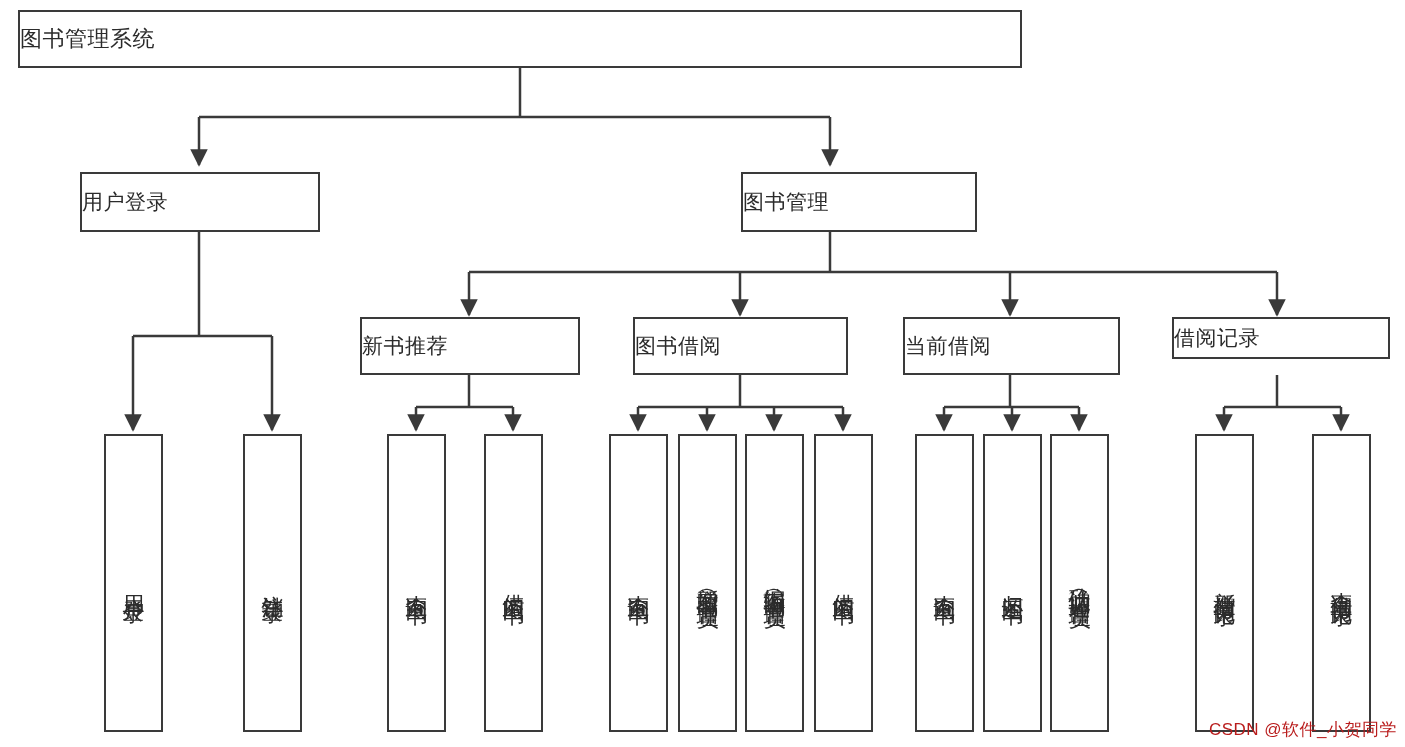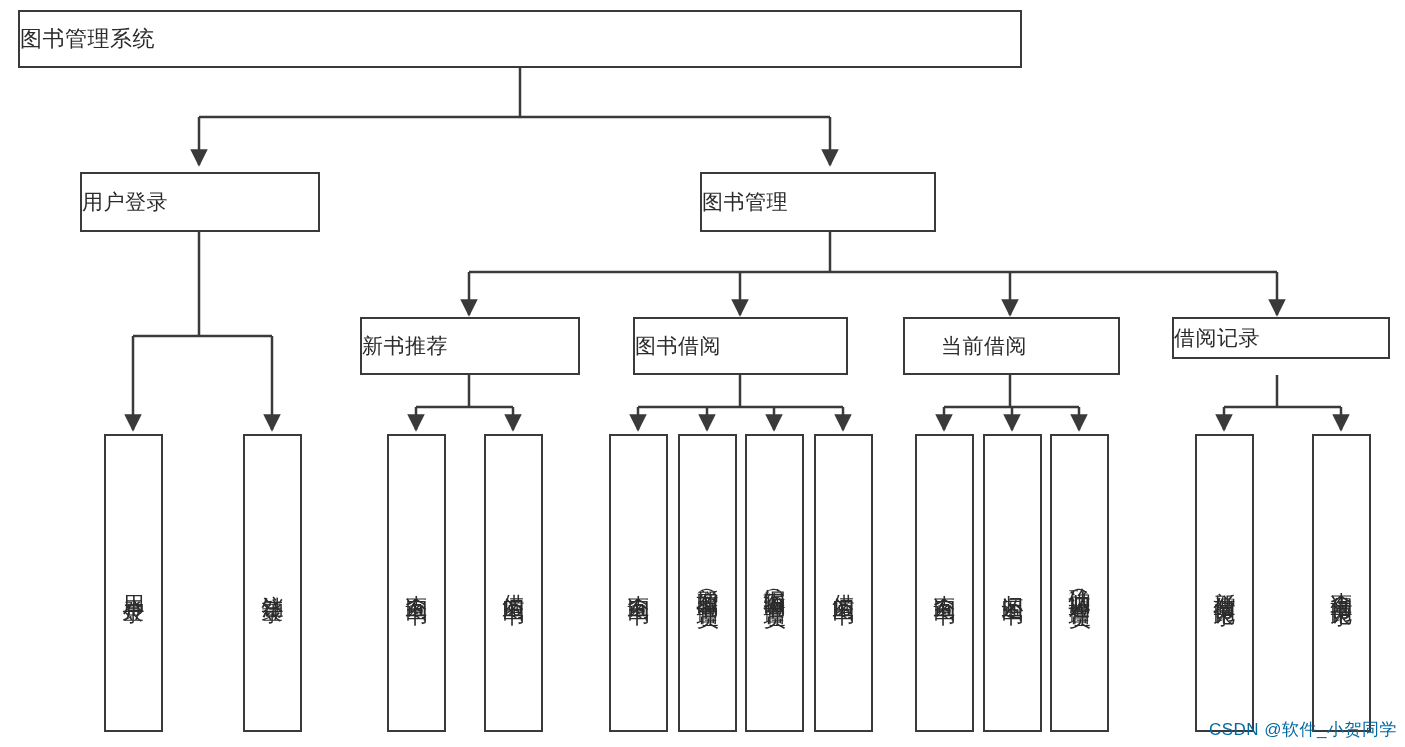--- a/index.html
+++ b/index.html
@@ -60,21 +60,21 @@
     font-size: 22px;
     line-height: 1.0;
     letter-spacing: 3px;
     white-space: nowrap;
   }
   #watermark {
     position: absolute;
     right: 8px;
     bottom: 6px;
     font-size: 17px;
-    color: #0369a1;
+    color: #b91c1c;
     white-space: nowrap;
     letter-spacing: 0.5px;
   }
 </style>
 </head>
 <body>
 
 <div id="canvas">
 
   <svg id="wires" viewBox="0 0 1405 747" xmlns="http://www.w3.org/2000/svg">
@@ -130,31 +130,31 @@
     </g>
   </svg>
 
   <div class="node horiz root" style="left:18px; top:10px; width:1004px; height:58px;">
     <span class="label">图书管理系统</span>
   </div>
 
   <div class="node horiz" style="left:80px; top:172px; width:240px; height:60px;">
     <span class="label">用户登录</span>
   </div>
-  <div class="node horiz" style="left:700px; top:172px; width:236px; height:60px;">
+  <div class="node horiz" style="left:741px; top:172px; width:236px; height:60px;">
     <span class="label">图书管理</span>
   </div>
 
   <div class="node horiz" style="left:633px; top:317px; width:215px; height:58px;">
     <span class="label">图书借阅</span>
   </div>
   <div class="node horiz" style="left:360px; top:317px; width:220px; height:58px;">
     <span class="label">新书推荐</span>
   </div>
-  <div class="node horiz" style="left:903px; top:317px; width:217px; height:58px;padding-left:36px;">
+  <div class="node horiz" style="left:903px; top:317px; width:217px; height:58px;">
     <span class="label">当前借阅</span>
   </div>
   <div class="node horiz" style="left:1172px; top:317px; width:218px; height:42px;">
     <span class="label">借阅记录</span>
   </div>
 
   <div class="node vert" style="left:104px; top:434px; width:59px; height:298px;">
     <span class="label">用户登录</span>
   </div>
   <div class="node vert" style="left:243px; top:434px; width:59px; height:298px;">

